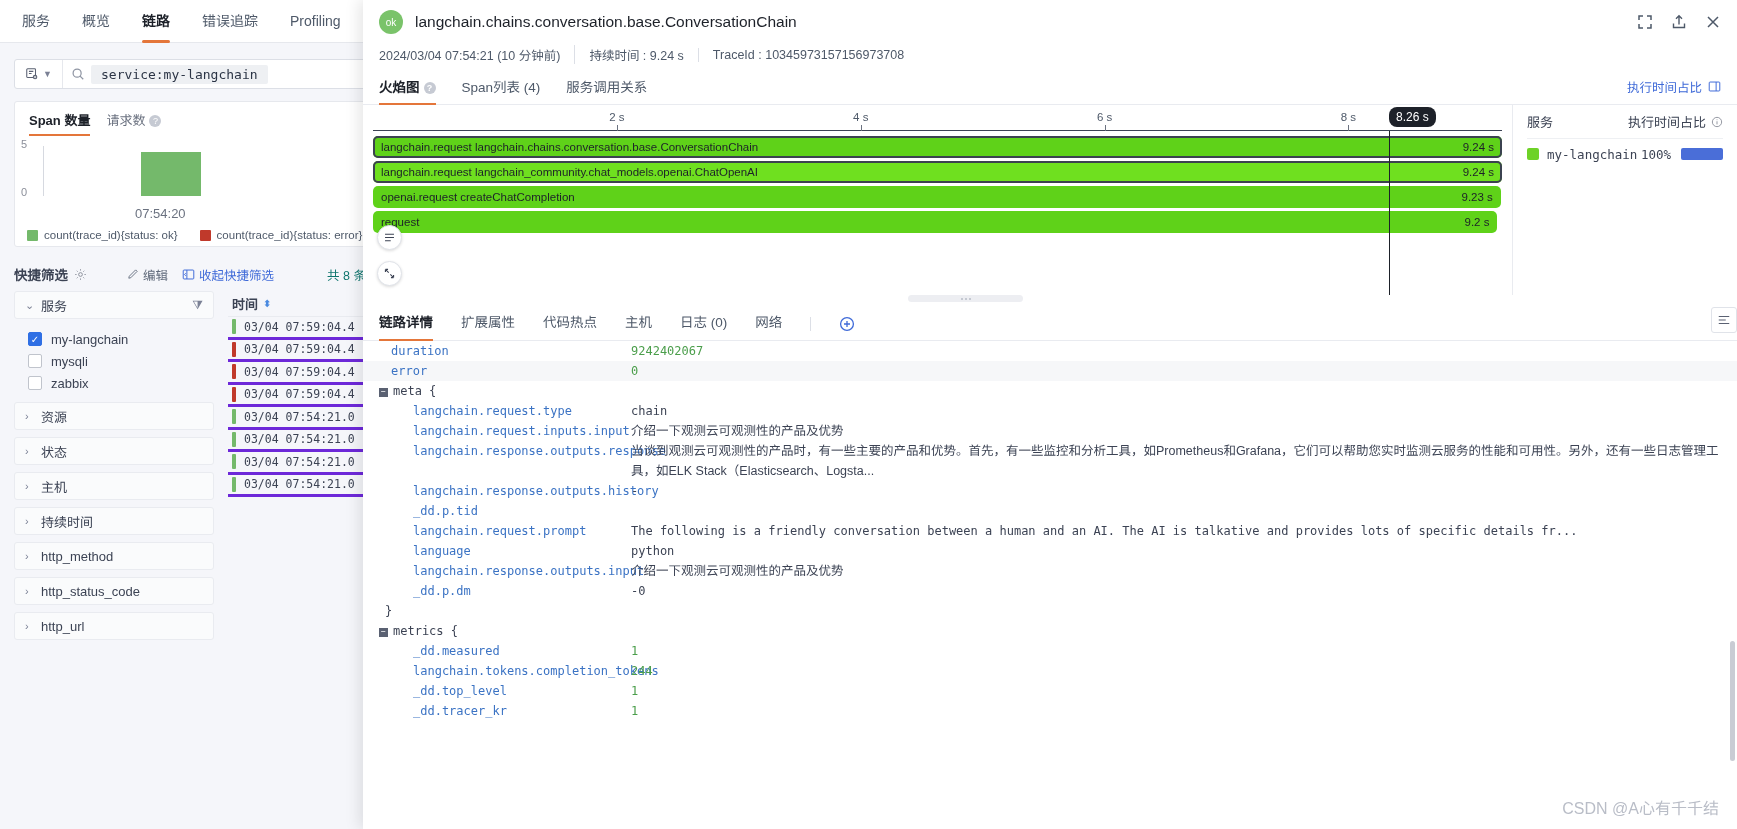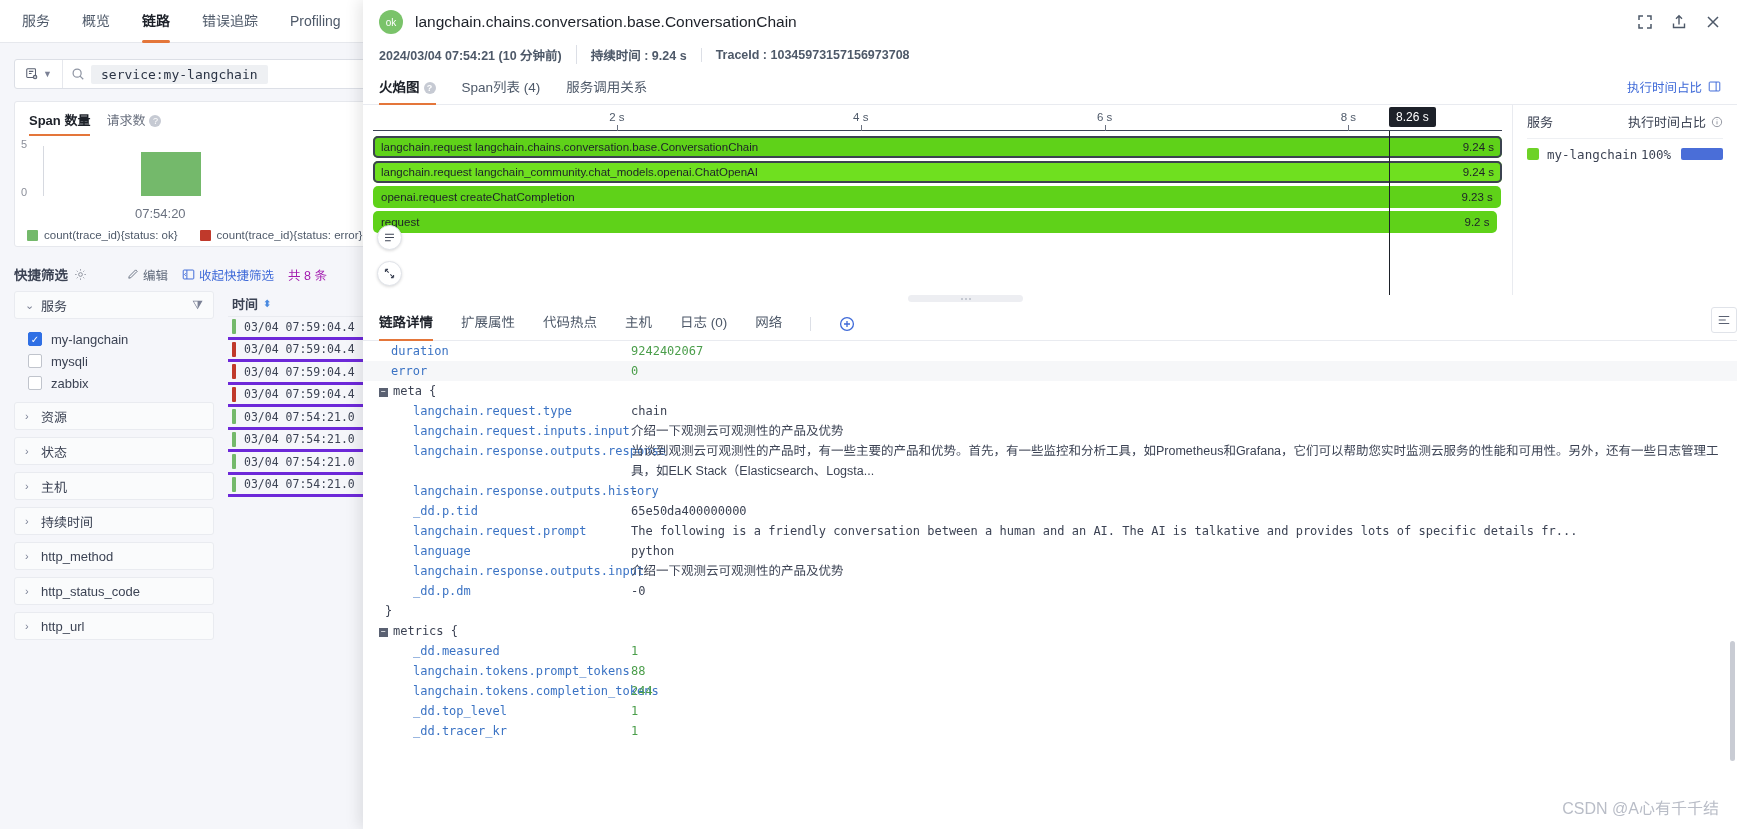--- a/index.html
+++ b/index.html
@@ -77,21 +77,21 @@
 
   .qf-header {
     position: absolute; top: 264px; left: 14px; width: 980px;
     display: flex; align-items: center; font-size: 13.5px; color: #3c4354;
   }
   .qf-title { font-weight: bold; }
   .qf-gear { margin-left: 6px; color: #8b8f9a; }
   .qf-actions { display: flex; align-items: center; gap: 14px; margin-left: 40px; }
   .qf-link { display: flex; align-items: center; gap: 4px; color: #3f6ad8; cursor: pointer; font-size: 12.5px; }
   .qf-link.grey { color: #606a7b; }
-  .qf-count { color: #a21caf; font-size: 12.5px; }
+  .qf-count { color: #0f766e; font-size: 12.5px; margin-left: 39px; }
 
   .filter-list { position: absolute; top: 291px; left: 14px; width: 200px; }
   .filter-group {
     background: #fafbfc; border: 1px solid #e9ebf0; border-radius: 3px;
     height: 28px; display: flex; align-items: center; padding: 0 10px;
     margin-bottom: 7px; cursor: pointer; font-size: 13px; color: #3c4354;
   }
   .chev { color: #7b8195; margin-right: 8px; font-size: 11px; width: 8px; }
   .filter-group .fx { margin-left: auto; color: #7b8195; font-size: 12px; }
   .filter-opts { padding: 2px 0 8px 14px; }
@@ -125,21 +125,21 @@
   .ok-badge {
     width: 24px; height: 24px; border-radius: 50%; background: #7ac36a;
     color: #fff; font-size: 10px; display: flex; align-items: center;
     justify-content: center; flex: 0 0 auto;
   }
   .dr-title { font-size: 15.5px; color: #1d2129; }
   .dr-icons { margin-left: auto; display: flex; align-items: center; gap: 18px; color: #4e5969; }
   .dr-icons > span { cursor: pointer; display: flex; }
   .dr-meta {
     display: flex; align-items: center; gap: 0; margin-top: 11px;
-    font-size: 12.5px; color: #4e5969; font-weight: bold;
+    font-size: 12.5px; color: #4e5969;
   }
   .dr-meta span { padding-right: 14px; }
   .dr-meta span + span { border-left: 1px solid #dcdfe6; padding-left: 14px; }
 
   .dr-tabs {
     display: flex; align-items: center; gap: 26px; padding: 12px 16px 0 16px;
     border-bottom: 1px solid #e9ebf0; position: relative;
   }
   .dr-tab { padding-bottom: 8px; font-size: 13.5px; color: #4e5969; cursor: pointer; position: relative; }
   .dr-tab.active { color: #1d2129; font-weight: bold; }
@@ -150,21 +150,21 @@
   .hide-svc { margin-left: auto; display: flex; align-items: center; gap: 6px; color: #3f6ad8; font-size: 12.5px; cursor: pointer; padding-bottom: 8px; }
 
   .flame-wrap { display: flex; height: 190px; }
   .flame { flex: 1 1 auto; position: relative; padding: 0 10px 0 10px; min-width: 0; }
   .ruler { position: relative; height: 26px; }
   .ruler-line { position: absolute; left: 0; right: 0; bottom: 0; height: 1px; background: #3c4354; }
   .tick { position: absolute; bottom: 0; width: 1px; height: 6px; background: #6b7280; }
   .tick-lbl { position: absolute; bottom: 8px; transform: translateX(-50%); font-size: 11.5px; color: #4e5969; white-space: nowrap; }
   .tooltip {
     position: absolute; background: #1d2129; color: #fff; font-size: 12px;
-    padding: 3px 7px; border-radius: 2px; white-space: nowrap; z-index: 6;
+    padding: 3px 7px; border-radius: 8px; white-space: nowrap; z-index: 6;
   }
   .hover-line { position: absolute; top: 26px; bottom: 0; width: 1px; background: #1d2129; z-index: 5; }
   .bars { position: relative; margin-top: 5px; }
   .fbar {
     position: relative; height: 22px; margin-bottom: 3px; border-radius: 5px;
     display: flex; align-items: center; overflow: hidden;
   }
   .fbar.sel { outline: 2px solid #3b4250; outline-offset: -2px; }
   .fbar-label { font-size: 11.5px; color: #1d2129; padding-left: 8px; white-space: nowrap; }
   .fbar-dur { margin-left: auto; font-size: 11.5px; color: #1d2129; padding-right: 8px; }
@@ -586,21 +586,20 @@
           <div class="jrow jgrid">
             <div class="jkey jindent2">langchain.response.outputs.response</div>
             <div class="jval-cn">当谈到观测云可观测性的产品时，有一些主要的产品和优势。首先，有一些监控和分析工具，如Prometheus和Grafana，它们可以帮助您实时监测云服务的性能和可用性。另外，还有一些日志管理工具，如ELK Stack（Elasticsearch、Logsta...</div>
           </div>
           <div class="jrow jgrid">
             <div class="jkey jindent2">langchain.response.outputs.history</div>
             <div class="jval-mono">-</div>
           </div>
           <div class="jrow jgrid">
             <div class="jkey jindent2">_dd.p.tid</div>
-            <div class="jval-mono">65e50da400000000</div>
           </div>
           <div class="jrow jgrid">
             <div class="jkey jindent2">langchain.request.prompt</div>
             <div class="jval-mono">The following is a friendly conversation between a human and an AI. The AI is talkative and provides lots of specific details fr...</div>
           </div>
           <div class="jrow jgrid">
             <div class="jkey jindent2">language</div>
             <div class="jval-mono">python</div>
           </div>
           <div class="jrow jgrid">
@@ -615,24 +614,20 @@
             <div class="jkey plain jindent1" style="padding-left: 22px;">}</div>
             <div class="jval-mono"></div>
           </div>
           <div class="jrow jgrid">
             <div class="jkey plain" style="padding-left: 16px;"><span class="collapse-box">−</span>metrics {</div>
             <div class="jval-mono"></div>
           </div>
           <div class="jrow jgrid">
             <div class="jkey jindent2">_dd.measured</div>
             <div class="jval-num">1</div>
-          </div>
-          <div class="jrow jgrid">
-            <div class="jkey jindent2">langchain.tokens.prompt_tokens</div>
-            <div class="jval-num">88</div>
           </div>
           <div class="jrow jgrid">
             <div class="jkey jindent2">langchain.tokens.completion_tokens</div>
             <div class="jval-num">244</div>
           </div>
           <div class="jrow jgrid">
             <div class="jkey jindent2">_dd.top_level</div>
             <div class="jval-num">1</div>
           </div>
           <div class="jrow jgrid">

